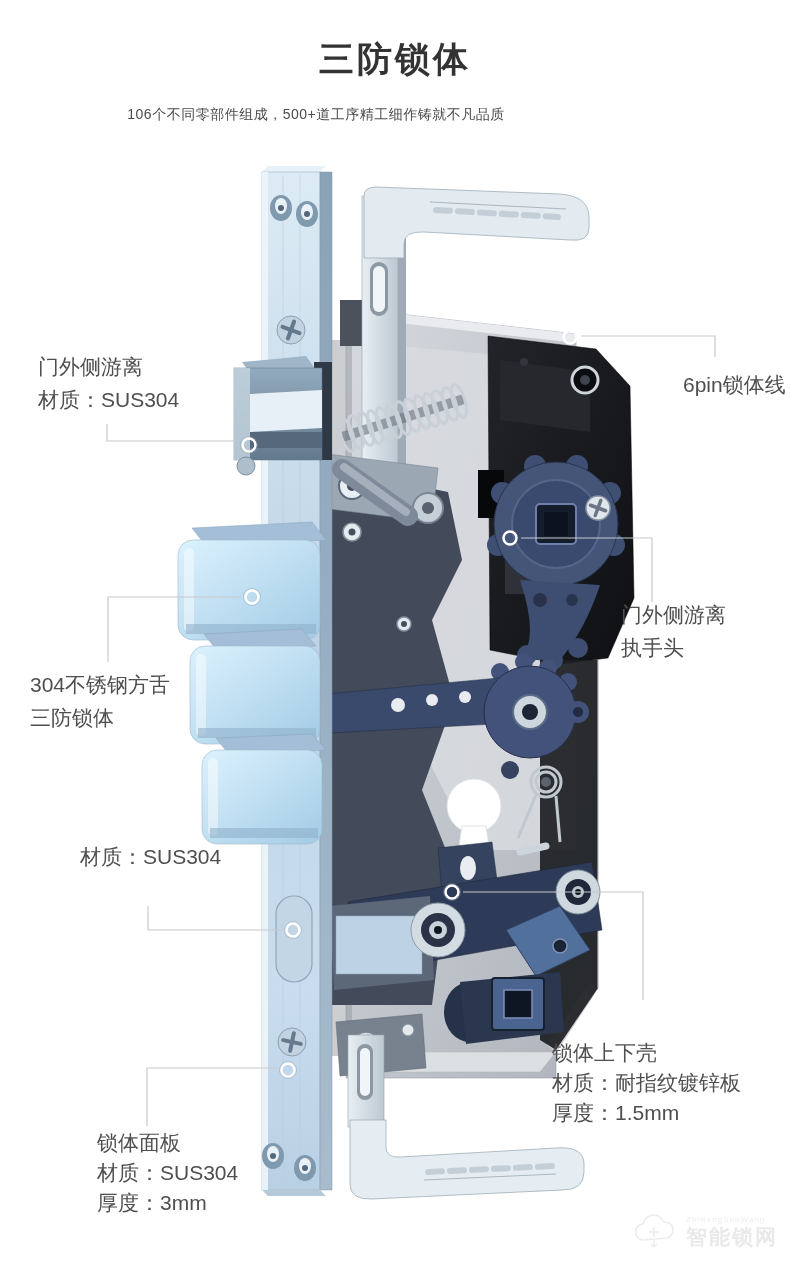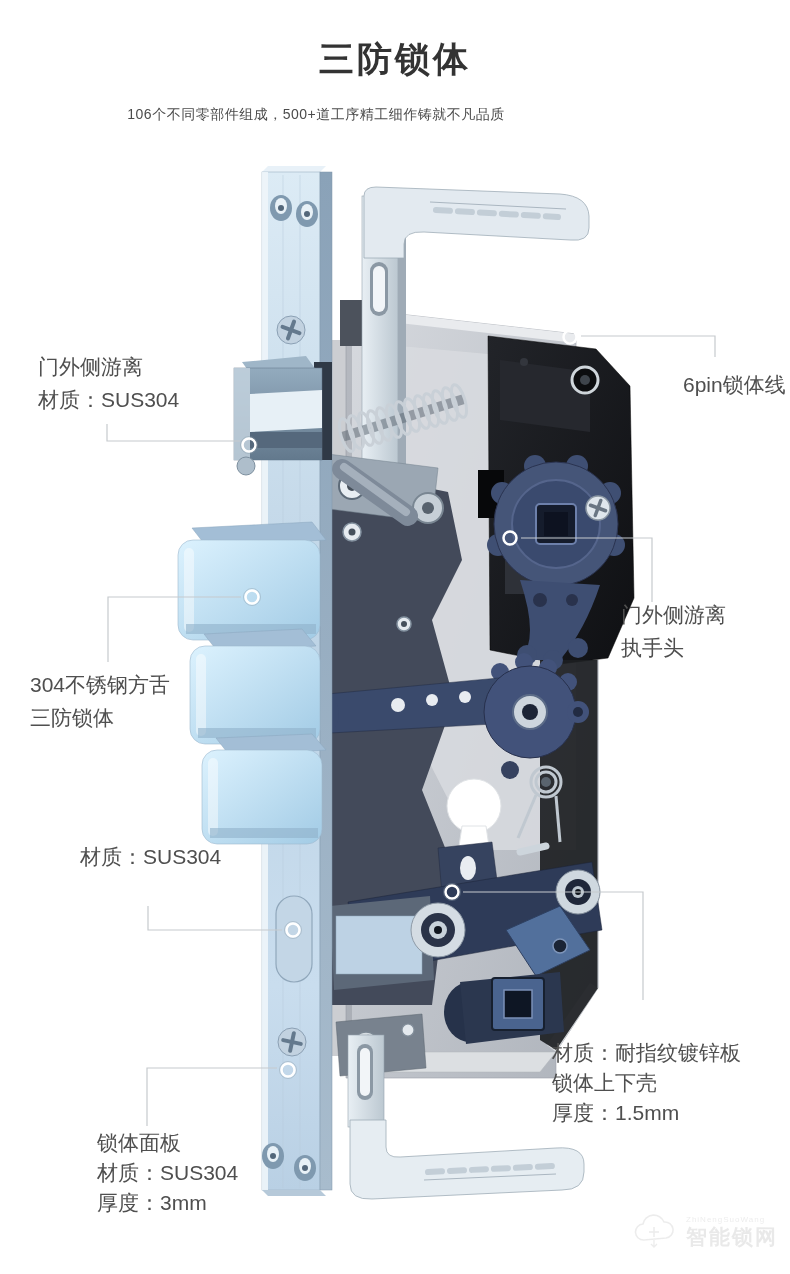--- a/index.html
+++ b/index.html
@@ -354,22 +354,22 @@
   <div class="label" style="left:643px;top:368px;margin-left:40px;">
     <span>6pin锁体线</span>
   </div>
 
   <div class="label" style="left:621px;top:598px;">
     <span>门外侧游离</span>
     <span>执手头</span>
   </div>
 
   <div class="label three" style="left:552px;top:1038px;">
+    <span>锁体上下壳</span>
     <span>材质：耐指纹镀锌板</span>
-    <span>锁体上下壳</span>
     <span>厚度：1.5mm</span>
   </div>
 
   <div class="wm">
     <svg width="46" height="36" viewBox="0 0 46 36">
       <path d="M12,26 a8,8 0 0 1 -1,-16 a11,11 0 0 1 21,-2 a8,8 0 0 1 2,16 Z" fill="none" stroke="#dedede" stroke-width="1.6"></path>
       <line x1="17" y1="18" x2="27" y2="18" stroke="#dedede" stroke-width="1.6"></line>
       <line x1="22" y1="13" x2="22" y2="23" stroke="#dedede" stroke-width="1.6"></line>
       <path d="M22,26 L22,32 M19,30 L22,33 L25,30" fill="none" stroke="#dedede" stroke-width="1.4"></path>
     </svg>

